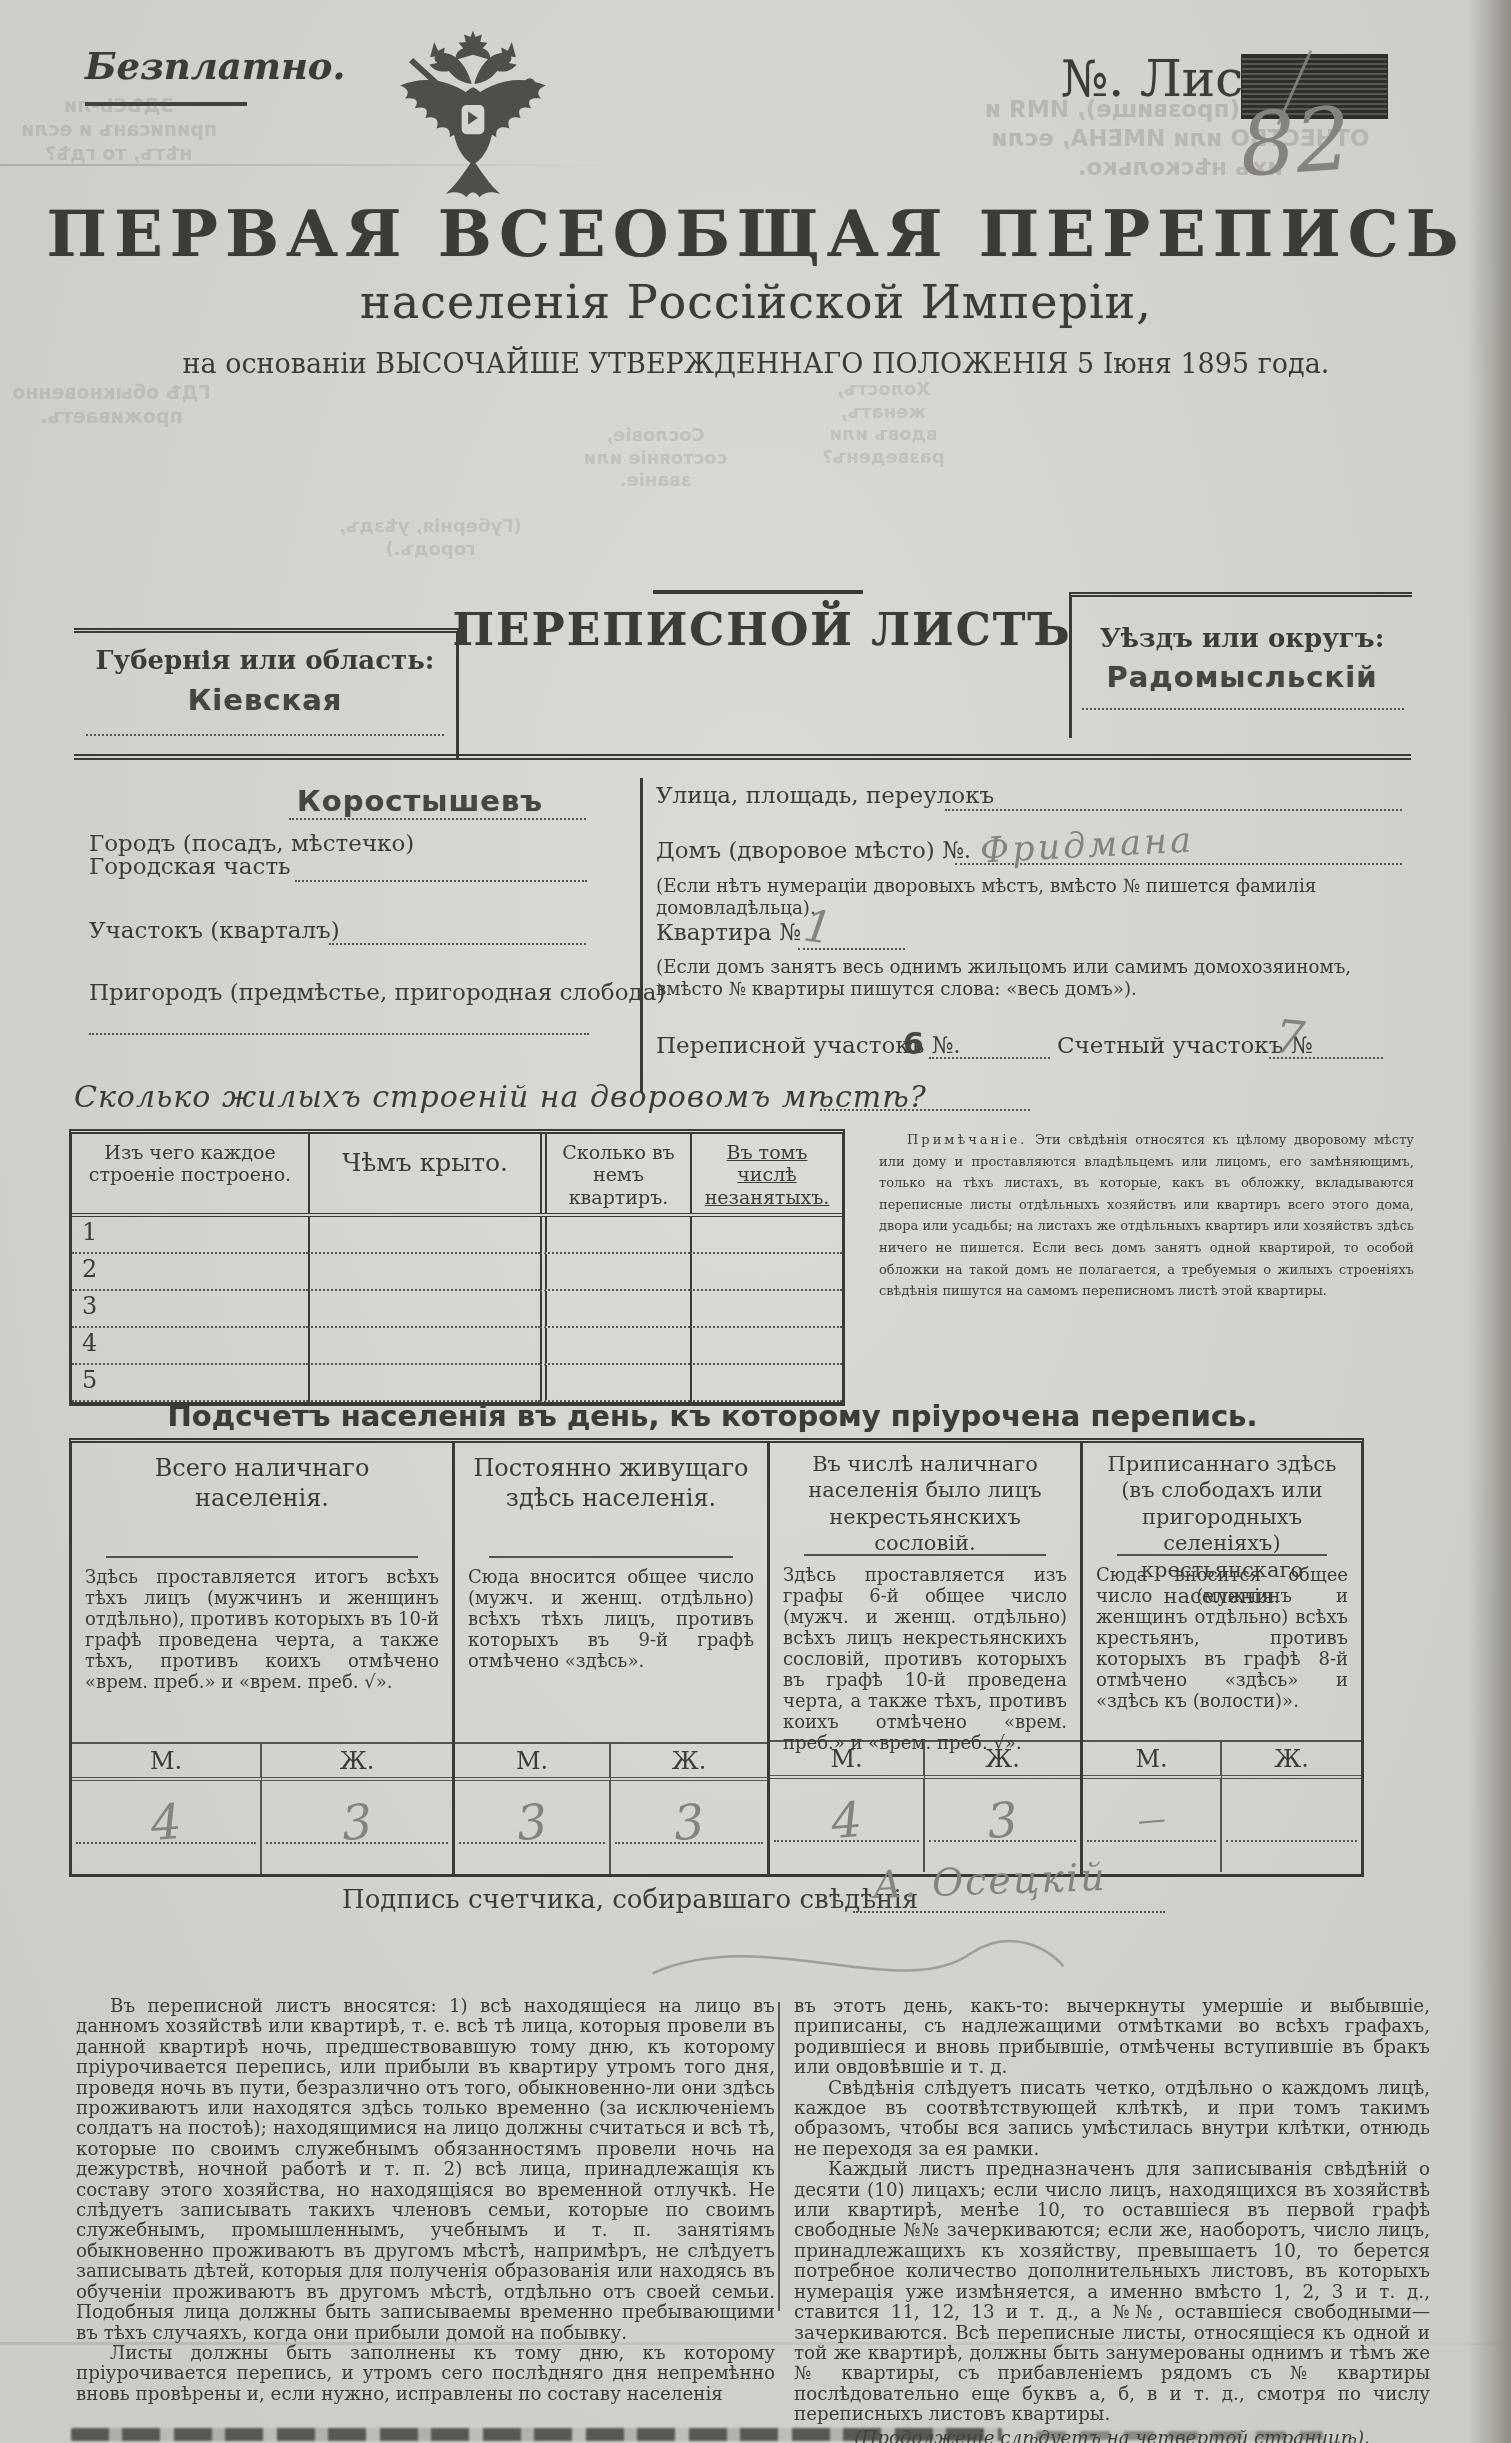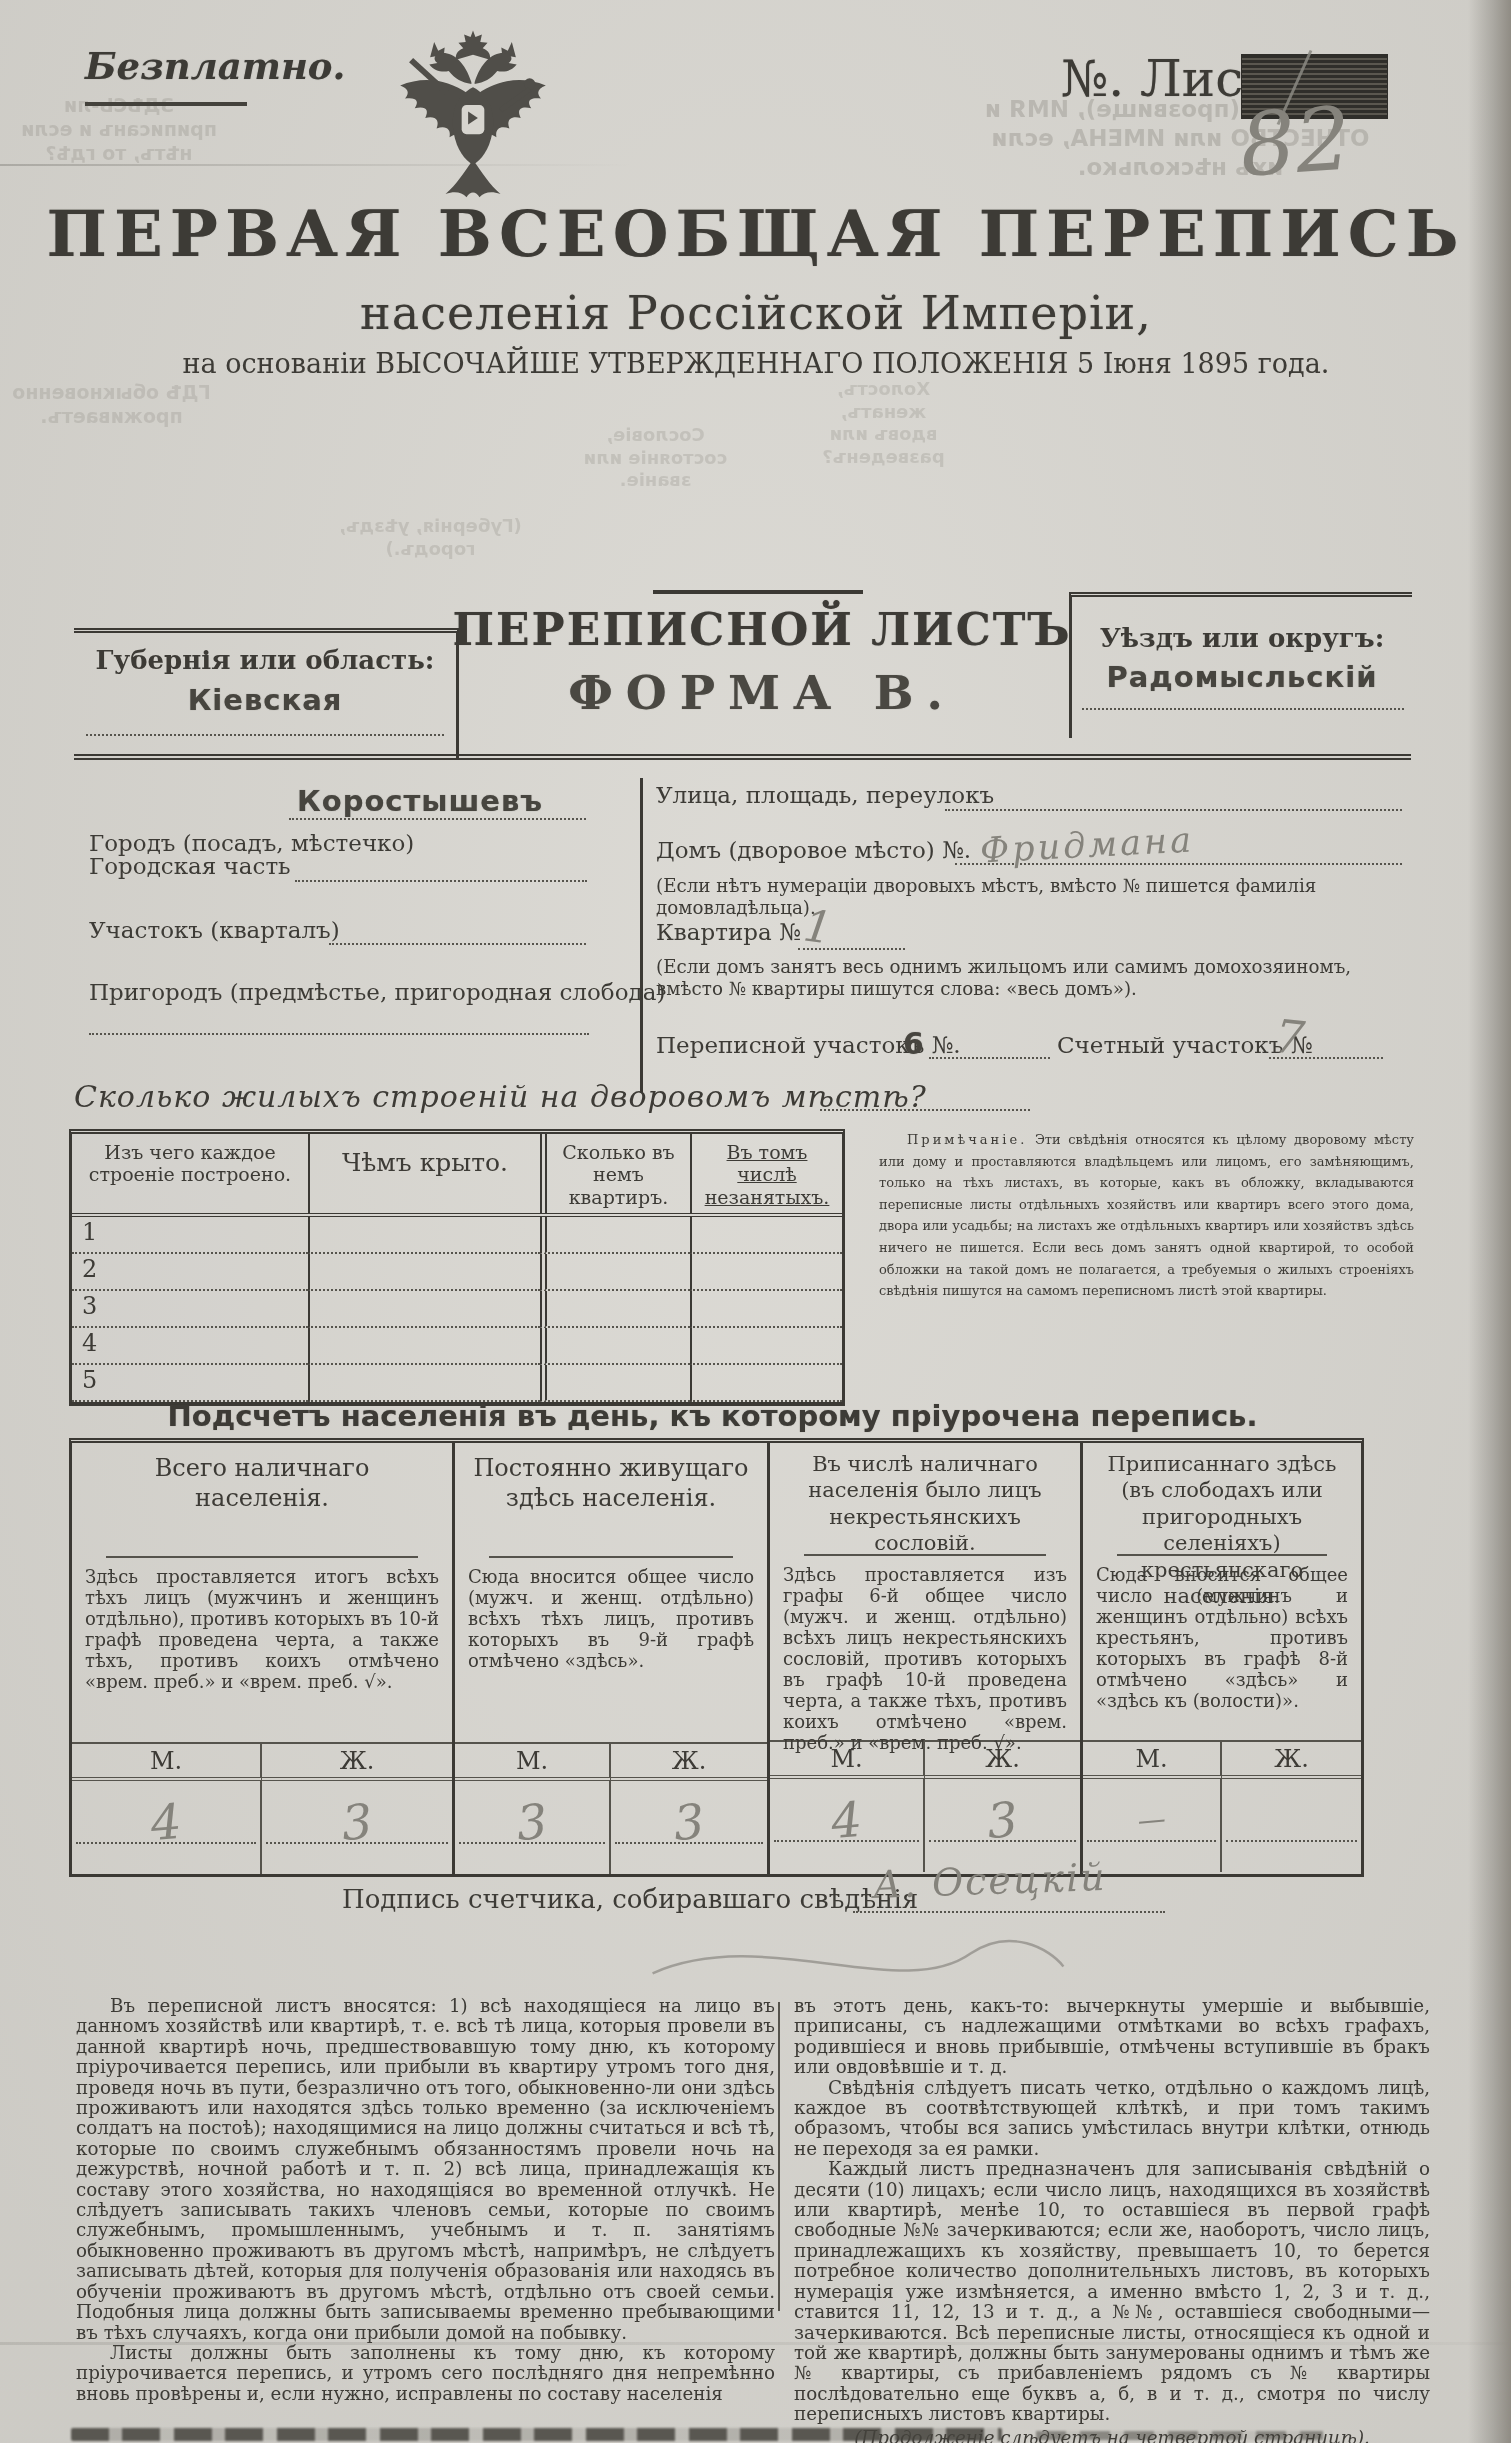--- a/index.html
+++ b/index.html
@@ -102,26 +102,25 @@
     </svg>
   </div>
 
   <div class="abs inky" style="left:1061px;top:50px;font-size:50px;">№. Листа</div>
   <div class="abs stampbox" style="left:1241px;top:54px;width:145px;height:63px;">
     <div style="position:absolute;left:51px;top:-8px;width:3px;height:81px;background:#8a8881;transform:rotate(24deg);opacity:.85;"></div>
   </div>
   <div class="abs hand" style="left:1240px;top:91px;font-size:87px;transform:rotate(-4deg);">82</div>
 
   <div class="abs ctr b inky" style="left:0;top:196px;width:100%;font-size:64px;letter-spacing:7px;">ПЕРВАЯ ВСЕОБЩАЯ ПЕРЕПИСЬ</div>
-  <div class="abs ctr inky" style="left:0;top:286px;width:100%;font-size:46px;letter-spacing:1px;">населенія Россійской Имперіи,</div>
+  <div class="abs ctr inky" style="left:0;top:275px;width:100%;font-size:46px;letter-spacing:1px;">населенія Россійской Имперіи,</div>
   <div class="abs ctr" style="left:0;top:348px;width:100%;font-size:27px;">на основаніи ВЫСОЧАЙШЕ УТВЕРЖДЕННАГО ПОЛОЖЕНІЯ 5 Іюня 1895 года.</div>
   <div class="abs" style="left:653px;top:590px;width:210px;height:4px;background:#3b3934;"></div>
 
   <div class="abs ctr b inky" style="left:450px;top:604px;width:624px;font-size:44px;letter-spacing:2px;">ПЕРЕПИСНОЙ ЛИСТЪ</div>
-  <div class="abs ctr b inky" style="left:450px;top:665px;width:624px;font-size:47px;letter-spacing:13px;color:#4a4842;">ФОРМА В.</div>
 
   <div class="abs hbox" style="left:74px;top:628px;width:382px;height:127px;border-right:3px solid #3b3934;">
     <div class="lbl abs" style="left:0;top:12px;width:100%;">Губернія или область:</div>
     <div class="abs ctr stamp" style="left:0;top:50px;width:100%;font-size:29px;">Кіевская</div>
     <div class="abs dotl" style="left:12px;right:12px;top:101px;"></div>
   </div>
 
   <div class="abs hbox" style="left:1069px;top:592px;width:340px;height:141px;border-left:3px solid #3b3934;">
     <div class="lbl abs" style="left:0;top:26px;width:100%;">Уѣздъ или округъ:</div>
     <div class="abs ctr stamp" style="left:0;top:63px;width:100%;font-size:29px;">Радомысльскій</div>

